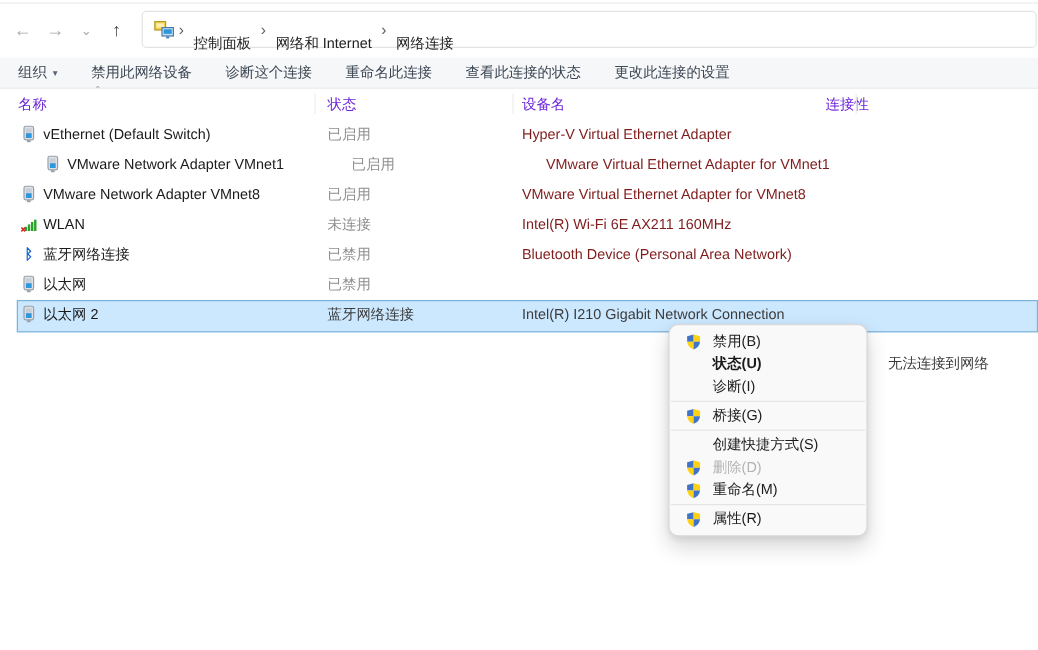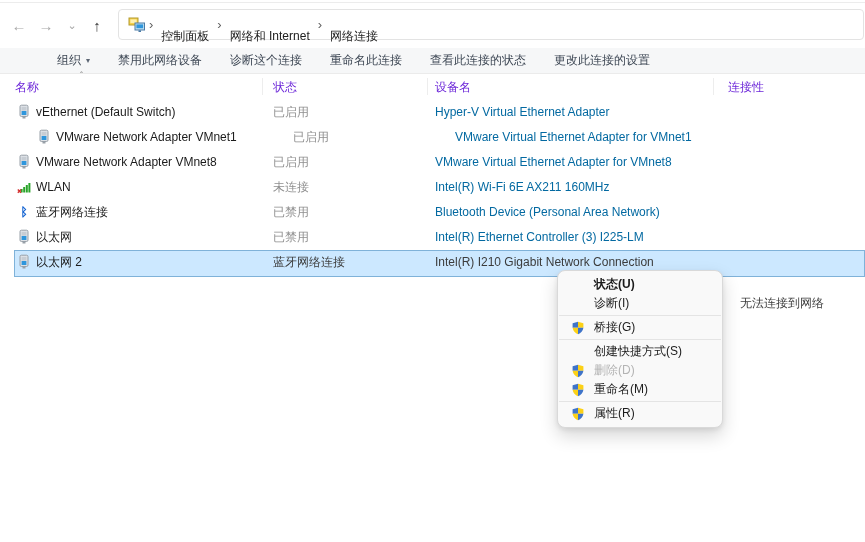--- a/index.html
+++ b/index.html
@@ -18,39 +18,39 @@
   .address-bar { position:absolute; left:118px; top:9px; right:1px; height:31px; background:#fff;
     border:1px solid #e3e3e3; border-radius:4px; display:flex; align-items:center; padding-left:9px; }
   .addr-icon { width:18px; height:16px; display:flex; align-items:center; flex:none; }
   .crumb { padding:0 5px; color:#202020; white-space:nowrap; cursor:default;margin-top:24px; }
   .crumb-chevron { color:#606060; font-size:13px; padding:0 3px; line-height:1; }
 
   
   .command-bar { position:absolute; top:48px; left:0; right:0; height:26px; background:#f6f7f8;
     border-bottom:1px solid #ebebeb; display:flex; align-items:center; color:#3d4754; }
   .cmd-item { padding:0 14px; white-space:nowrap; display:flex; align-items:center; cursor:default; }
-  .cmd-item:first-child { padding-left:15px;margin-left:42px; }
+  .cmd-item:first-child { padding-left:15px; }
   .cmd-caret { font-size:8px; margin-left:5px; color:#5b6573; }
 
   
   .col-header { position:absolute; top:78px; height:18px; line-height:18px; color:#6d28d9; cursor:default; }
-  #hdr-name{left:15px;} #hdr-status{left:273px;} #hdr-device{left:435px;} #hdr-conn{left:728px;}
+  #hdr-name{left:15px;} #hdr-status{left:273px;} #hdr-device{left:435px;} #hdr-conn{left:688px;}
   .sort-caret { position:absolute; left:80px; top:70px; font-size:9px; color:#8a8a8a; }
   .hdr-sep { position:absolute; top:78px; width:1px; height:17px; background:#ededed; }
   #sep1{left:262px;} #sep2{left:427px;} #sep3{left:713px;}
 
   
   #rows { position:absolute; top:100px; left:0; right:0; }
   .row { position:absolute; left:0; right:0; height:25px; }
   .row .cell { position:absolute; line-height:25px; white-space:nowrap; z-index:2; }
   .cell-icon { left:16px; top:4px; width:16px; height:16px; line-height:16px; display:flex;
     align-items:center; justify-content:center; }
   .cell-name { left:36px; color:#1b1b1b; }
   .cell-status { left:273px; color:#8f8f8f; }
-  .cell-device { left:435px; color:#0369a1; }
+  .cell-device { left:435px; color:#7f1d1d; }
   .cell-conn { left:740px; color:#8f8f8f;margin-top:41px; }
   .row.selected::before { content:""; position:absolute; left:14px; top:0; right:0; height:25px;
     background:#cce8ff; border:1px solid #7fb2d9; z-index:1; }
   .row.selected .cell-status, .row.selected .cell-device, .row.selected .cell-conn { color:#3c3c3c; }
   .bt-glyph { color:#1464d2; font-weight:bold; font-size:12px; font-family:"DejaVu Sans",sans-serif; }
 
   
   .context-menu { position:absolute; left:557px; top:270px; width:166px; background:#f9f9f9;
     border:1px solid #d9d9d9; border-radius:8px; padding:4px 0;
     box-shadow:0 8px 18px rgba(0,0,0,0.16), 0 2px 5px rgba(0,0,0,0.08); z-index:10; }
@@ -204,40 +204,50 @@
         <span class="cell cell-icon">
           <svg width="16" height="16" viewBox="0 0 16 16">
             <rect x="4" y="1.2" width="8" height="11.3" rx="1.4" fill="#dde1e6" stroke="#98a0a8" stroke-width="1"></rect>
             <rect x="5.6" y="3" width="4.8" height="3.6" fill="#c7cdd4"></rect>
             <rect x="5.6" y="7" width="4.8" height="4" fill="#2f96dc"></rect>
             <rect x="6.5" y="12.8" width="3" height="1.7" fill="#98a0a8"></rect>
           </svg>
         </span>
         <span class="cell cell-name">以太网</span>
         <span class="cell cell-status">已禁用</span>
-        <span class="cell cell-device">Intel(R) Ethernet Controller (3) I225-LM</span>
         <span class="cell cell-conn"></span>
       </div>
       <div class="row selected" style="top: 150px; text-align: right;">
         <span class="cell cell-icon">
           <svg width="16" height="16" viewBox="0 0 16 16">
             <rect x="4" y="1.2" width="8" height="11.3" rx="1.4" fill="#dde1e6" stroke="#98a0a8" stroke-width="1"></rect>
             <rect x="5.6" y="3" width="4.8" height="3.6" fill="#c7cdd4"></rect>
             <rect x="5.6" y="7" width="4.8" height="4" fill="#2f96dc"></rect>
             <rect x="6.5" y="12.8" width="3" height="1.7" fill="#98a0a8"></rect>
           </svg>
         </span>
         <span class="cell cell-name">以太网 2</span>
         <span class="cell cell-status">蓝牙网络连接</span>
         <span class="cell cell-device">Intel(R) I210 Gigabit Network Connection</span>
         <span class="cell cell-conn">无法连接到网络</span>
       </div>
     </div>
 
   <div class="context-menu" id="context-menu">
+      <div class="menu-item">
+        <span class="menu-icon">
+          <svg width="14" height="14" viewBox="0 0 14 14">
+            <path d="M7 0.8 L1.6 2.2 L1.6 6.8 L7 6.8 Z" fill="#3f74c9"></path>
+            <path d="M7 0.8 L12.4 2.2 L12.4 6.8 L7 6.8 Z" fill="#fcd116"></path>
+            <path d="M1.6 6.8 L7 6.8 L7 13.2 C4.1 12.2 2.1 10.2 1.6 6.8 Z" fill="#fcd116"></path>
+            <path d="M7 6.8 L12.4 6.8 C11.9 10.2 9.9 12.2 7 13.2 Z" fill="#3f74c9"></path>
+          </svg>
+        </span>
+        <span class="menu-label">禁用(B)</span>
+      </div>
       <div class="menu-item bold">
         <span class="menu-icon empty"></span>
         <span class="menu-label">状态(U)</span>
       </div>
       <div class="menu-item">
         <span class="menu-icon empty"></span>
         <span class="menu-label">诊断(I)</span>
       </div>
       <div class="menu-sep"></div>
       <div class="menu-item">

